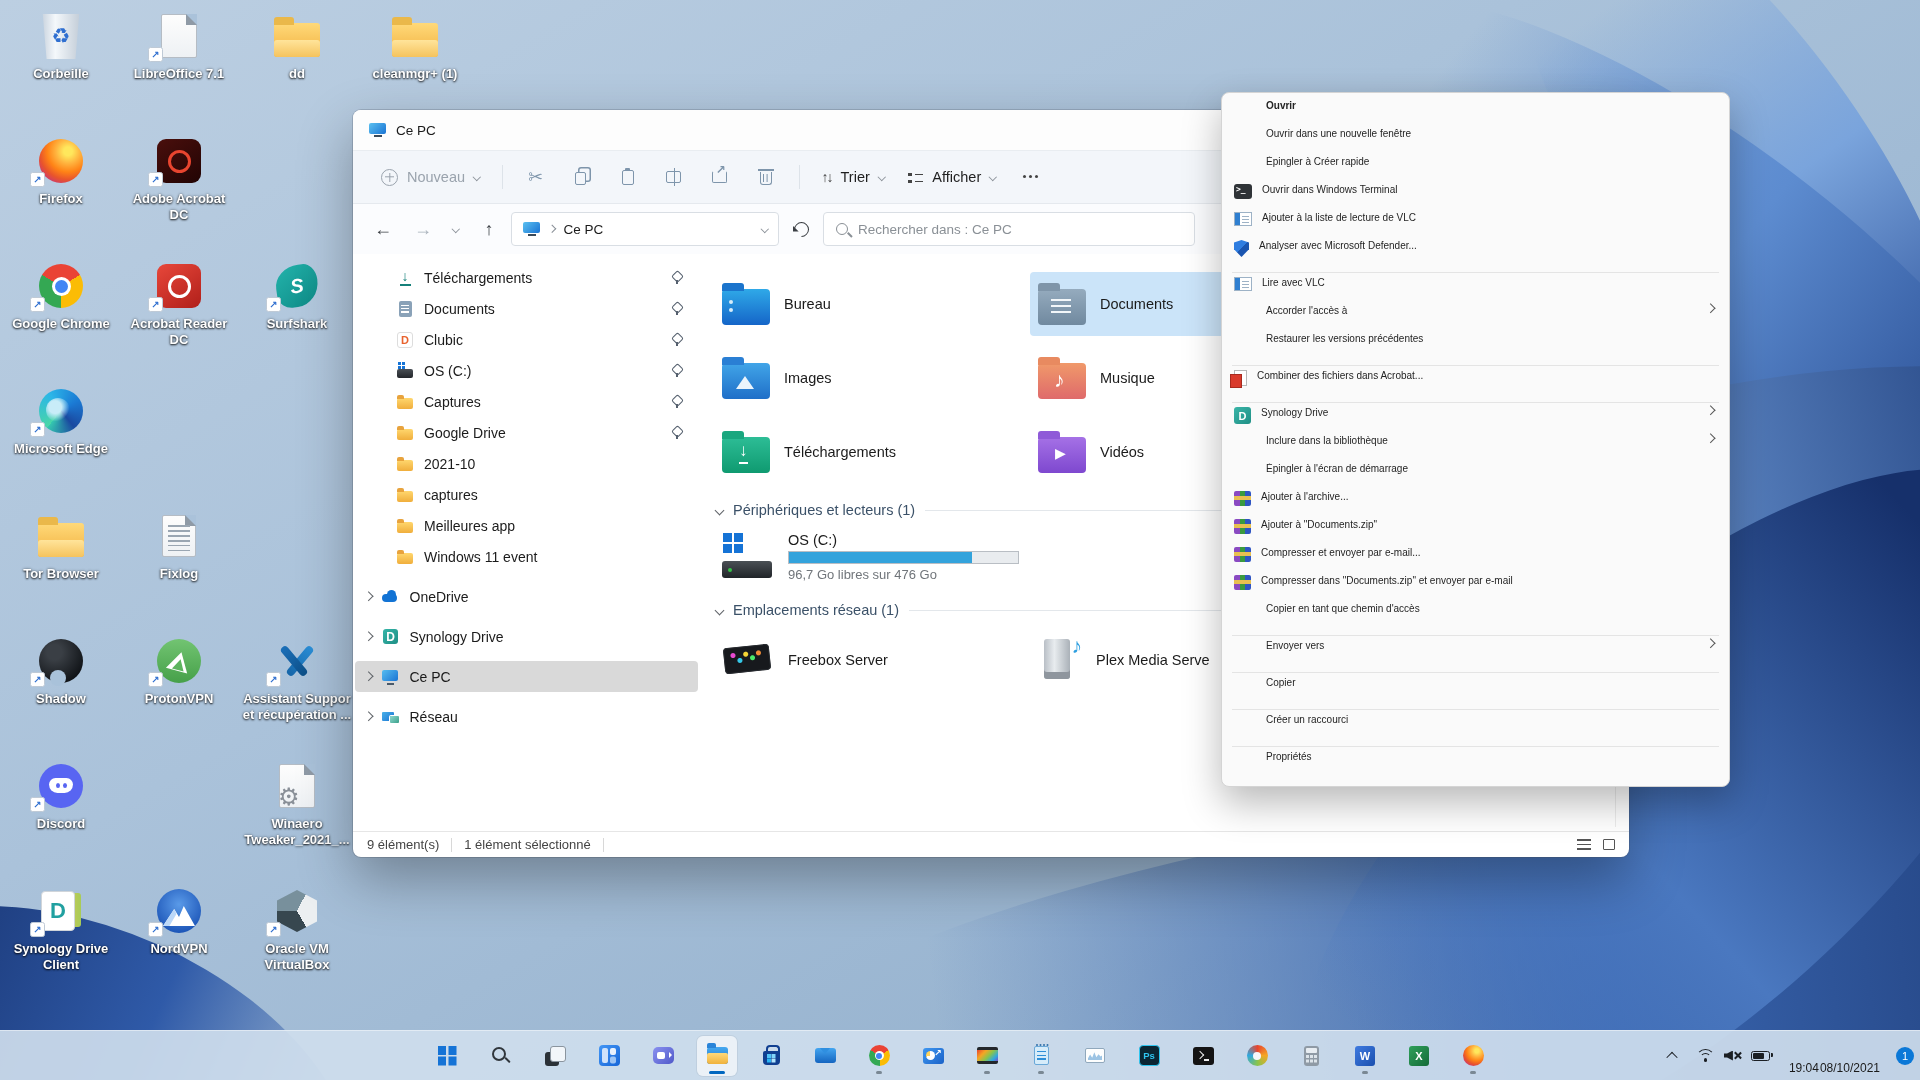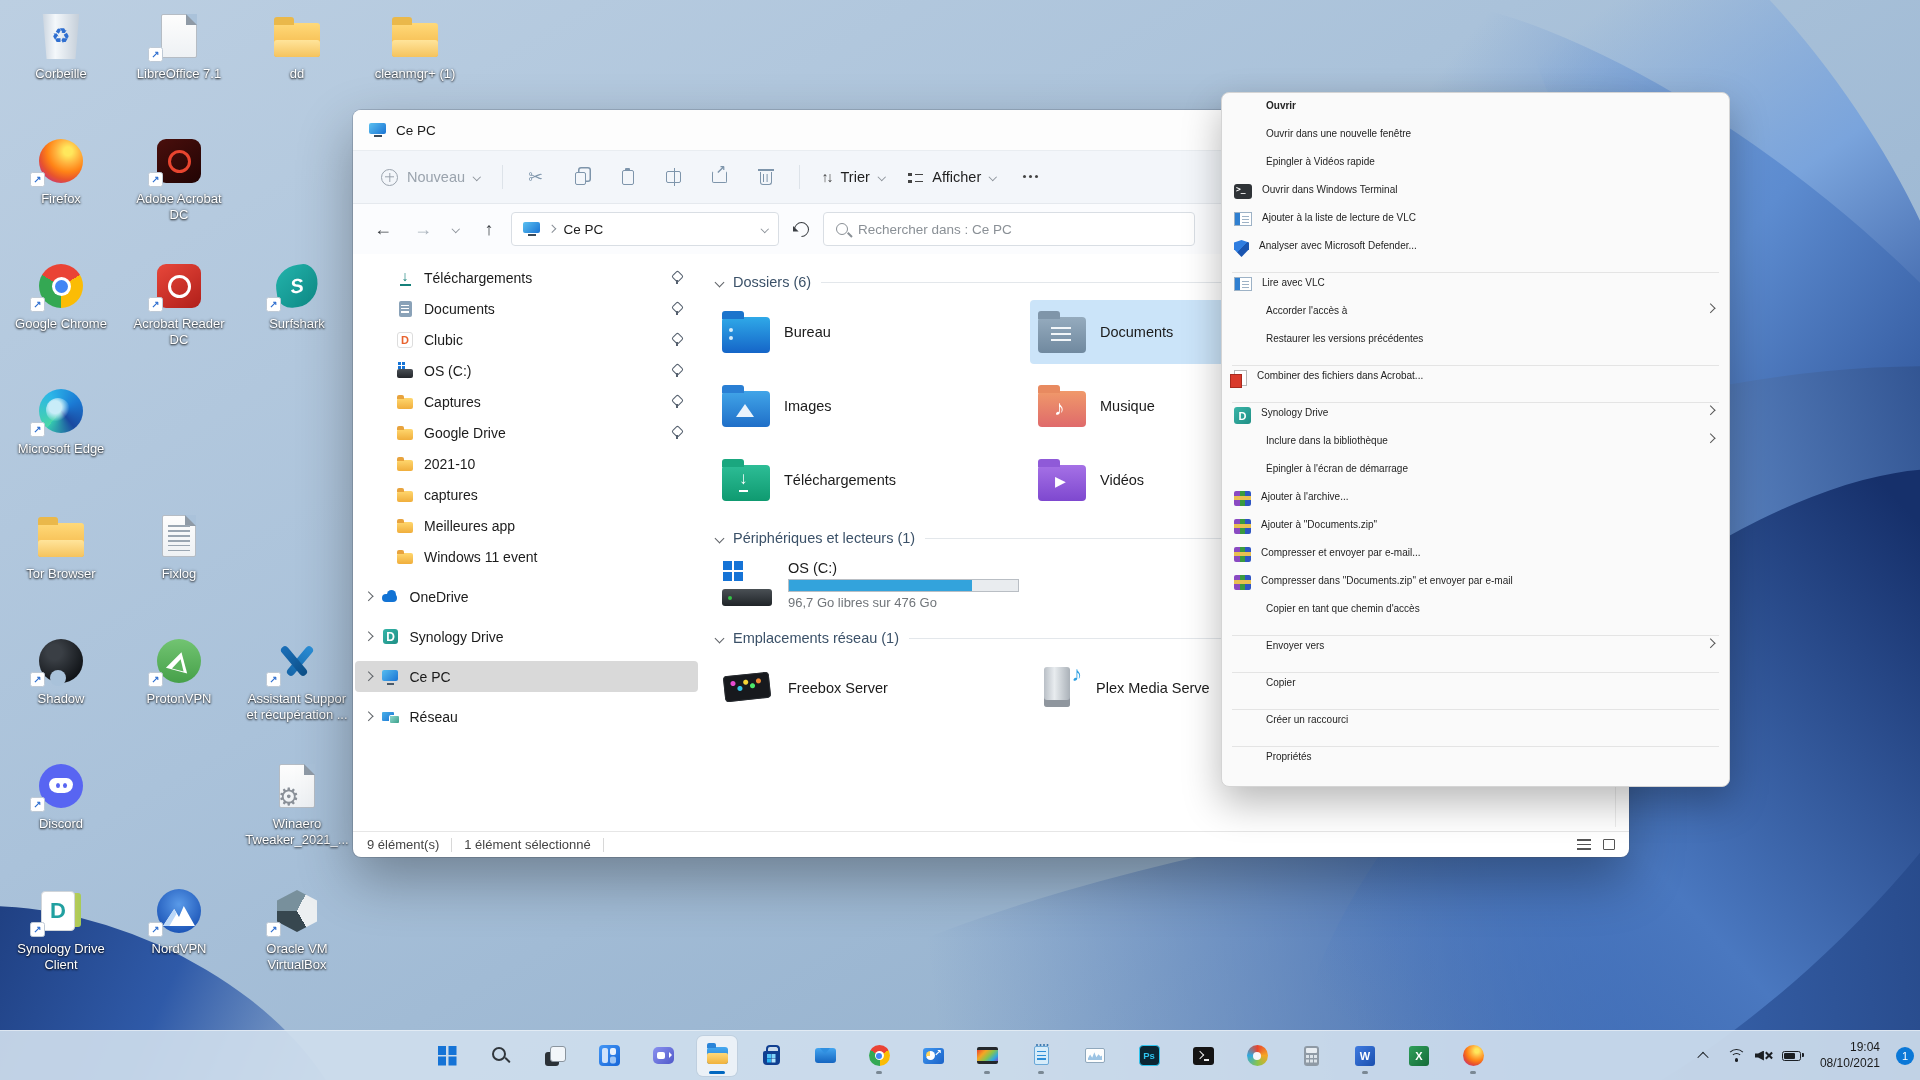--- a/index.html
+++ b/index.html
@@ -26,21 +26,21 @@
   .p6 { width:700px; height:260px; left:1390px; top:40px; transform:rotate(55deg);
         background:linear-gradient(90deg,rgba(120,160,215,0) 20%,#7aa4dc 55%,#2a4f98 95%); }
   .glow { position:absolute; width:1100px; height:900px; left:1250px; top:250px; border-radius:50%;
           background:radial-gradient(circle,rgba(90,130,200,.35) 0%,rgba(90,130,200,0) 70%); }
 
   
   .dicons { position:absolute; left:2px; top:4px; z-index:2;
             display:grid; grid-template-columns:repeat(4,118px); grid-template-rows:repeat(8,125px); }
   .c1{grid-column:1}.c2{grid-column:2}.c3{grid-column:3}.c4{grid-column:4}
   .r1{grid-row:1}.r2{grid-row:2}.r3{grid-row:3}.r4{grid-row:4}.r5{grid-row:5}.r6{grid-row:6}.r7{grid-row:7}.r8{grid-row:8}
-  .dicon { position:relative; display:flex; flex-direction:column; align-items:center; padding-top:5px; }
+  .dicon { position:relative; display:flex; flex-direction:column; align-items:center; padding-top:5px;font-weight:bold; }
   .dico { height:54px; display:flex; align-items:center; justify-content:center; }
   .dlabel { margin-top:3px; font-size:13px; color:#fff; text-align:center; line-height:1.25;
             white-space:pre-line; max-width:112px;
             text-shadow:0 1px 2px rgba(0,0,0,.85),0 0 3px rgba(0,0,0,.45); }
   .dart { position:absolute; left:calc(50% - 31px); top:43px; width:15px; height:15px; background:#fff;
           border:1px solid #bfcad6; border-radius:2.5px; display:none; align-items:center; justify-content:center;
           font-size:10px; font-weight:bold; color:#2f6fd0; z-index:3; }
   .dart::before { content:"\2197"; }
   .dicon.arrow .dart { display:flex; }
 
@@ -406,21 +406,21 @@
   .g-wifi .a3 { left:7.7px; top:10px; width:3.6px; height:3.6px; background:#1b1f24; border:none; border-radius:50%; }
   .g-vol { position:relative; width:18px; height:12px; }
   .g-vol .spk { position:absolute; left:0; top:1px; width:9px; height:10px; background:#1b1f24;
     clip-path:polygon(0 30%,35% 30%,100% 0,100% 100%,35% 70%,0 70%); }
   .g-vol .x { position:absolute; right:0; top:1.5px; width:8px; height:9px; }
   .g-vol .x::before,.g-vol .x::after { content:""; position:absolute; left:3px; top:0; width:1.6px; height:9px; background:#1b1f24; }
   .g-vol .x::before { transform:rotate(45deg); } .g-vol .x::after { transform:rotate(-45deg); }
   .g-batt { width:19px; height:10px; border:1.5px solid #1b1f24; border-radius:2.5px; position:relative; }
   .g-batt::before { content:""; position:absolute; right:-4px; top:1.5px; width:2px; height:4px; background:#1b1f24; border-radius:0 1px 1px 0; }
   .g-batt::after { content:""; position:absolute; left:1px; top:1px; bottom:1px; width:11px; background:#1b1f24; border-radius:1px; }
-  .clock { display:flex; flex-direction:column; align-items:flex-end; justify-content:center; gap:1px;
+  .clock { display:flex; flex-direction:row; align-items:flex-end; justify-content:center; gap:1px;
            padding:0 8px; height:40px; border-radius:6px; }
   .clock .time,.clock .date { font-size:12px; color:#1a1a1a; line-height:1.25; }
   .badge { width:18px; height:18px; border-radius:50%; background:#0b78d7; color:#fff; font-size:11px;
            display:flex; align-items:center; justify-content:center; margin-left:6px; }
 </style>
 </head>
 <body>
 
 <div class="screen">
 
@@ -737,25 +737,20 @@
           </div>
           <div class="srow root gap">
             <span class="chev"></span>
             <span class="s-ic glyph i-snetwork"></span>
             <span class="stext">Réseau</span>
 
           </div>
         </nav>
 
       <main class="content">
-        <div class="sect">
-          <span class="chev"></span>
-          <span class="shead">Dossiers (6)</span>
-          <span class="rule"></span>
-        </div>
         <div class="tiles">
 
         <div class="tile">
               <span class="c-ic glyph i-fbureau"></span>
               <span class="tlabel">Bureau</span>
             </div>
             <div class="tile sel">
               <span class="c-ic glyph i-fdocs"></span>
               <span class="tlabel">Documents</span>
             </div>
@@ -833,21 +828,21 @@
         <span class="mtext">Ouvrir</span>
         <span class="msub"></span>
       </div>
       <div class="mrow">
         <span class="mico glyph"></span>
         <span class="mtext">Ouvrir dans une nouvelle fenêtre</span>
         <span class="msub"></span>
       </div>
       <div class="mrow">
         <span class="mico glyph"></span>
-        <span class="mtext">Épingler à Vidéos rapide</span>
+        <span class="mtext">Épingler à Créer rapide</span>
         <span class="msub"></span>
       </div>
       <div class="mrow">
         <span class="mico glyph m-terminal"></span>
         <span class="mtext">Ouvrir dans Windows Terminal</span>
         <span class="msub"></span>
       </div>
       <div class="mrow">
         <span class="mico glyph m-vlc"></span>
         <span class="mtext">Ajouter à la liste de lecture de VLC</span>

